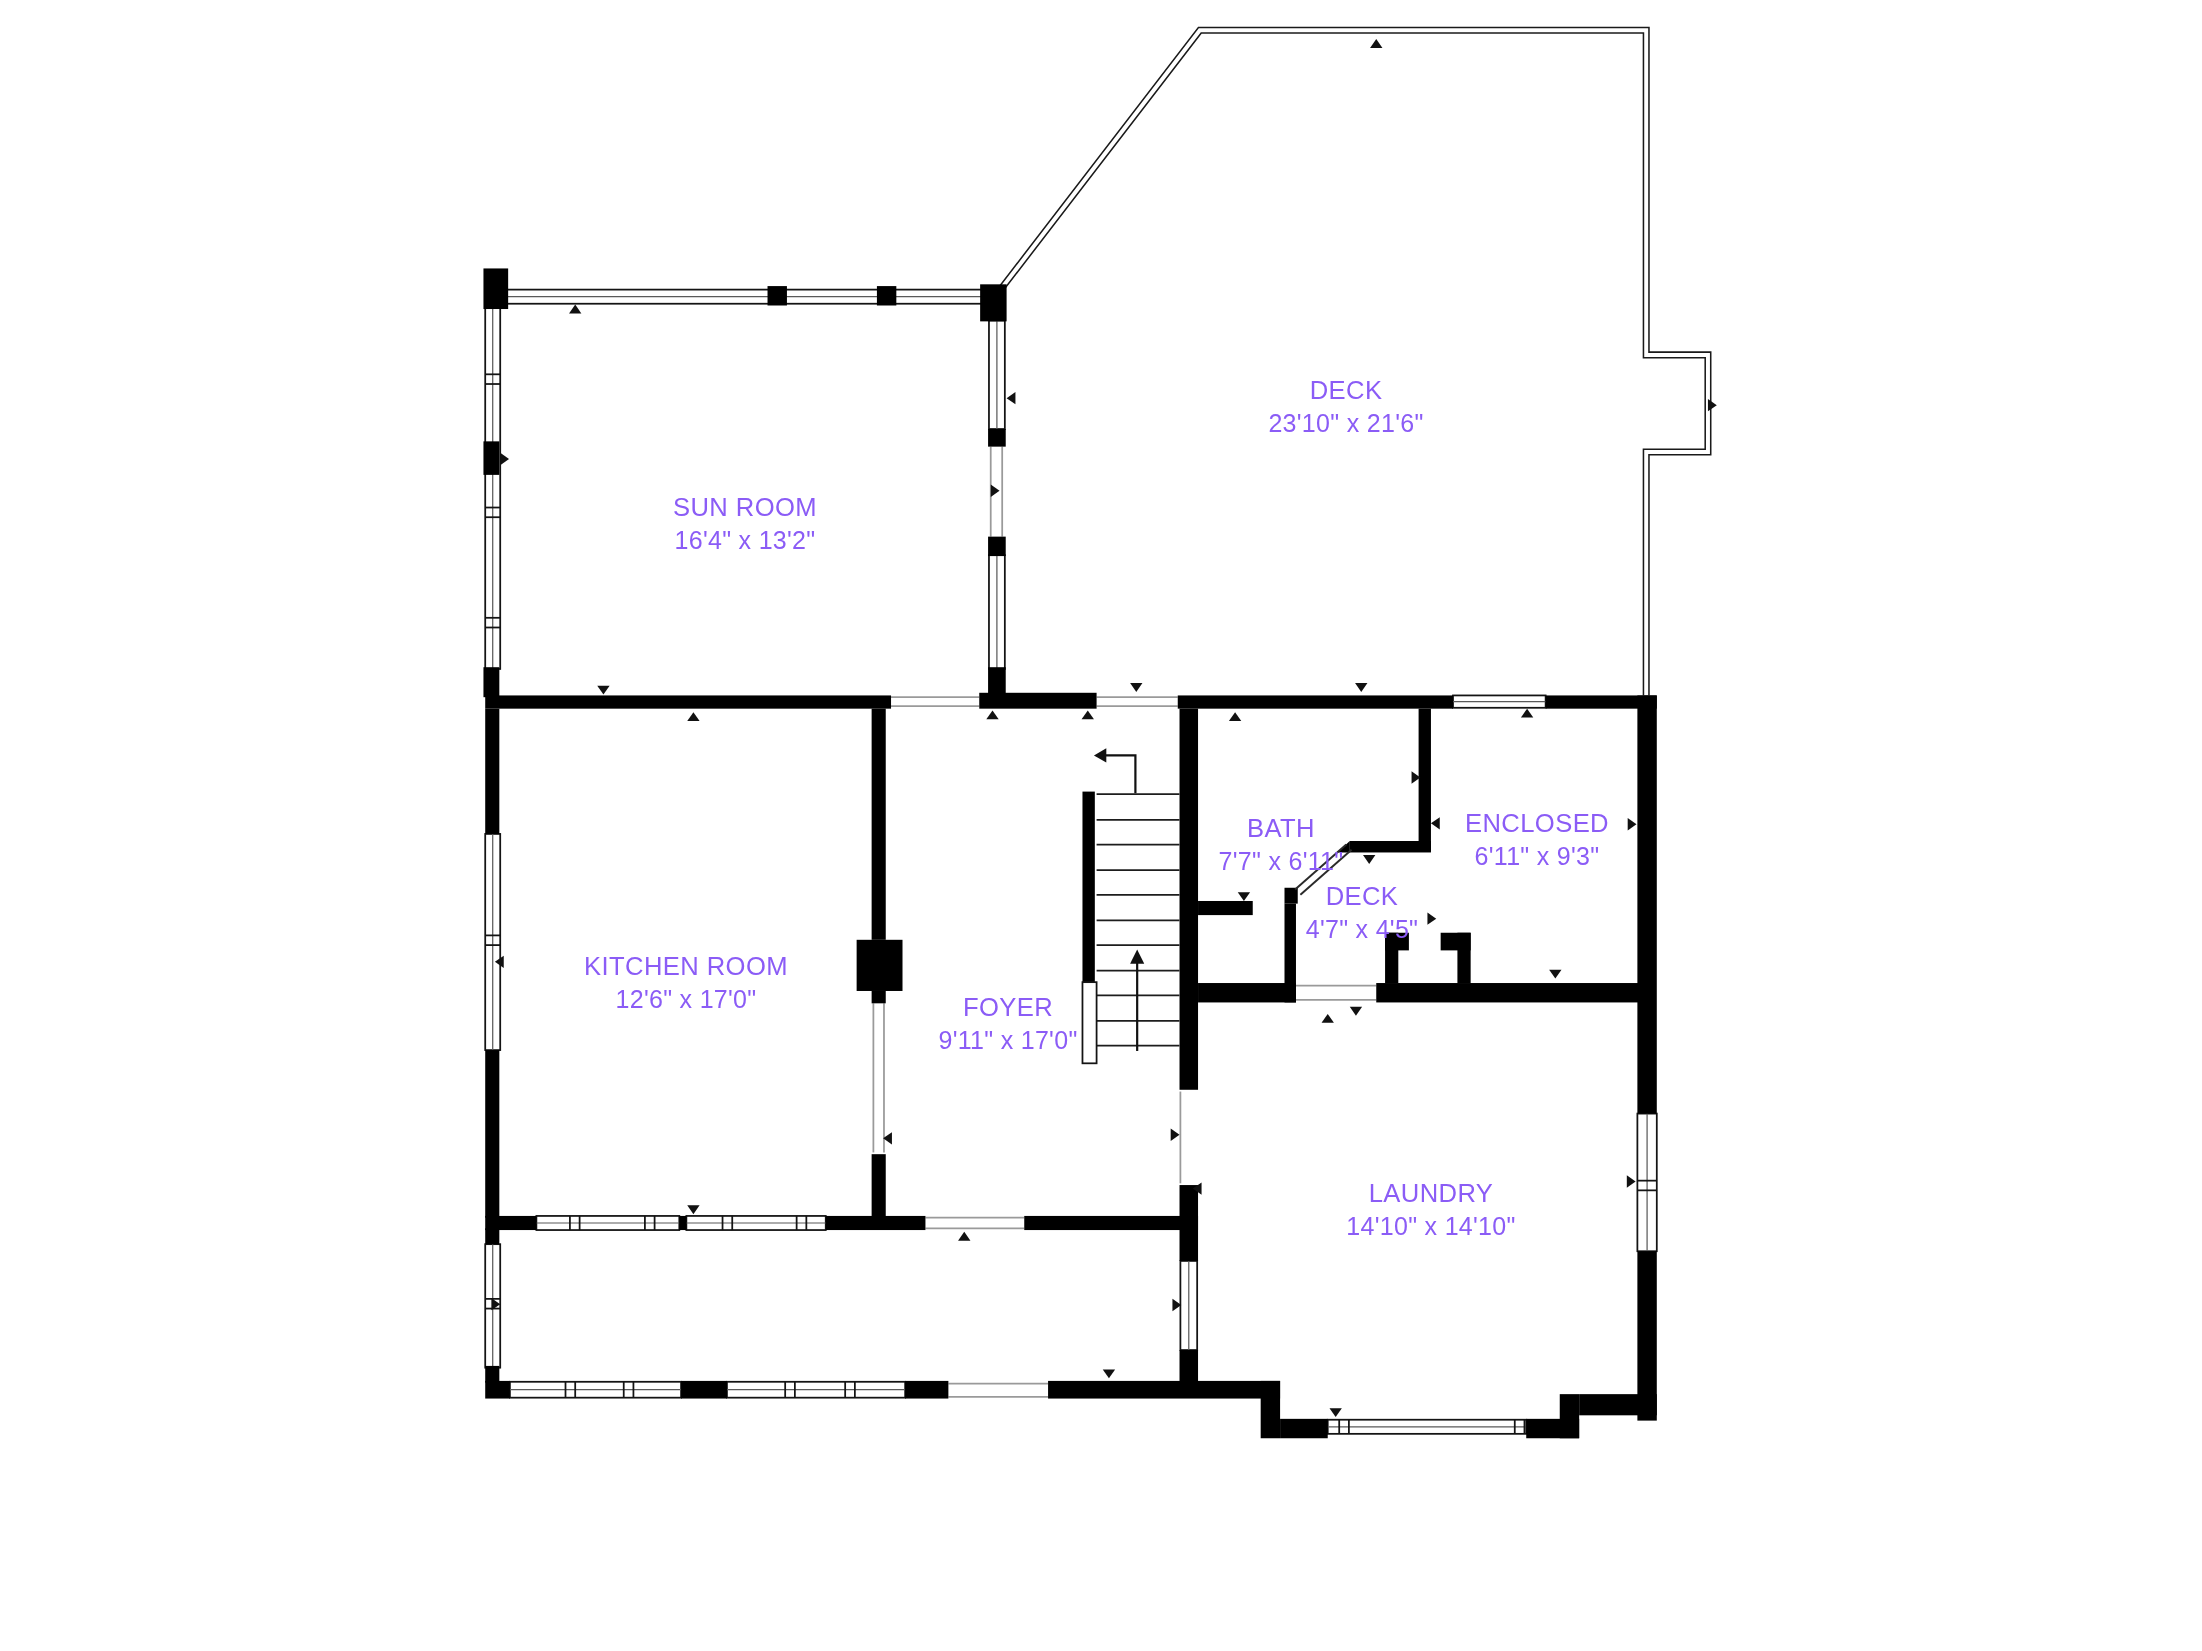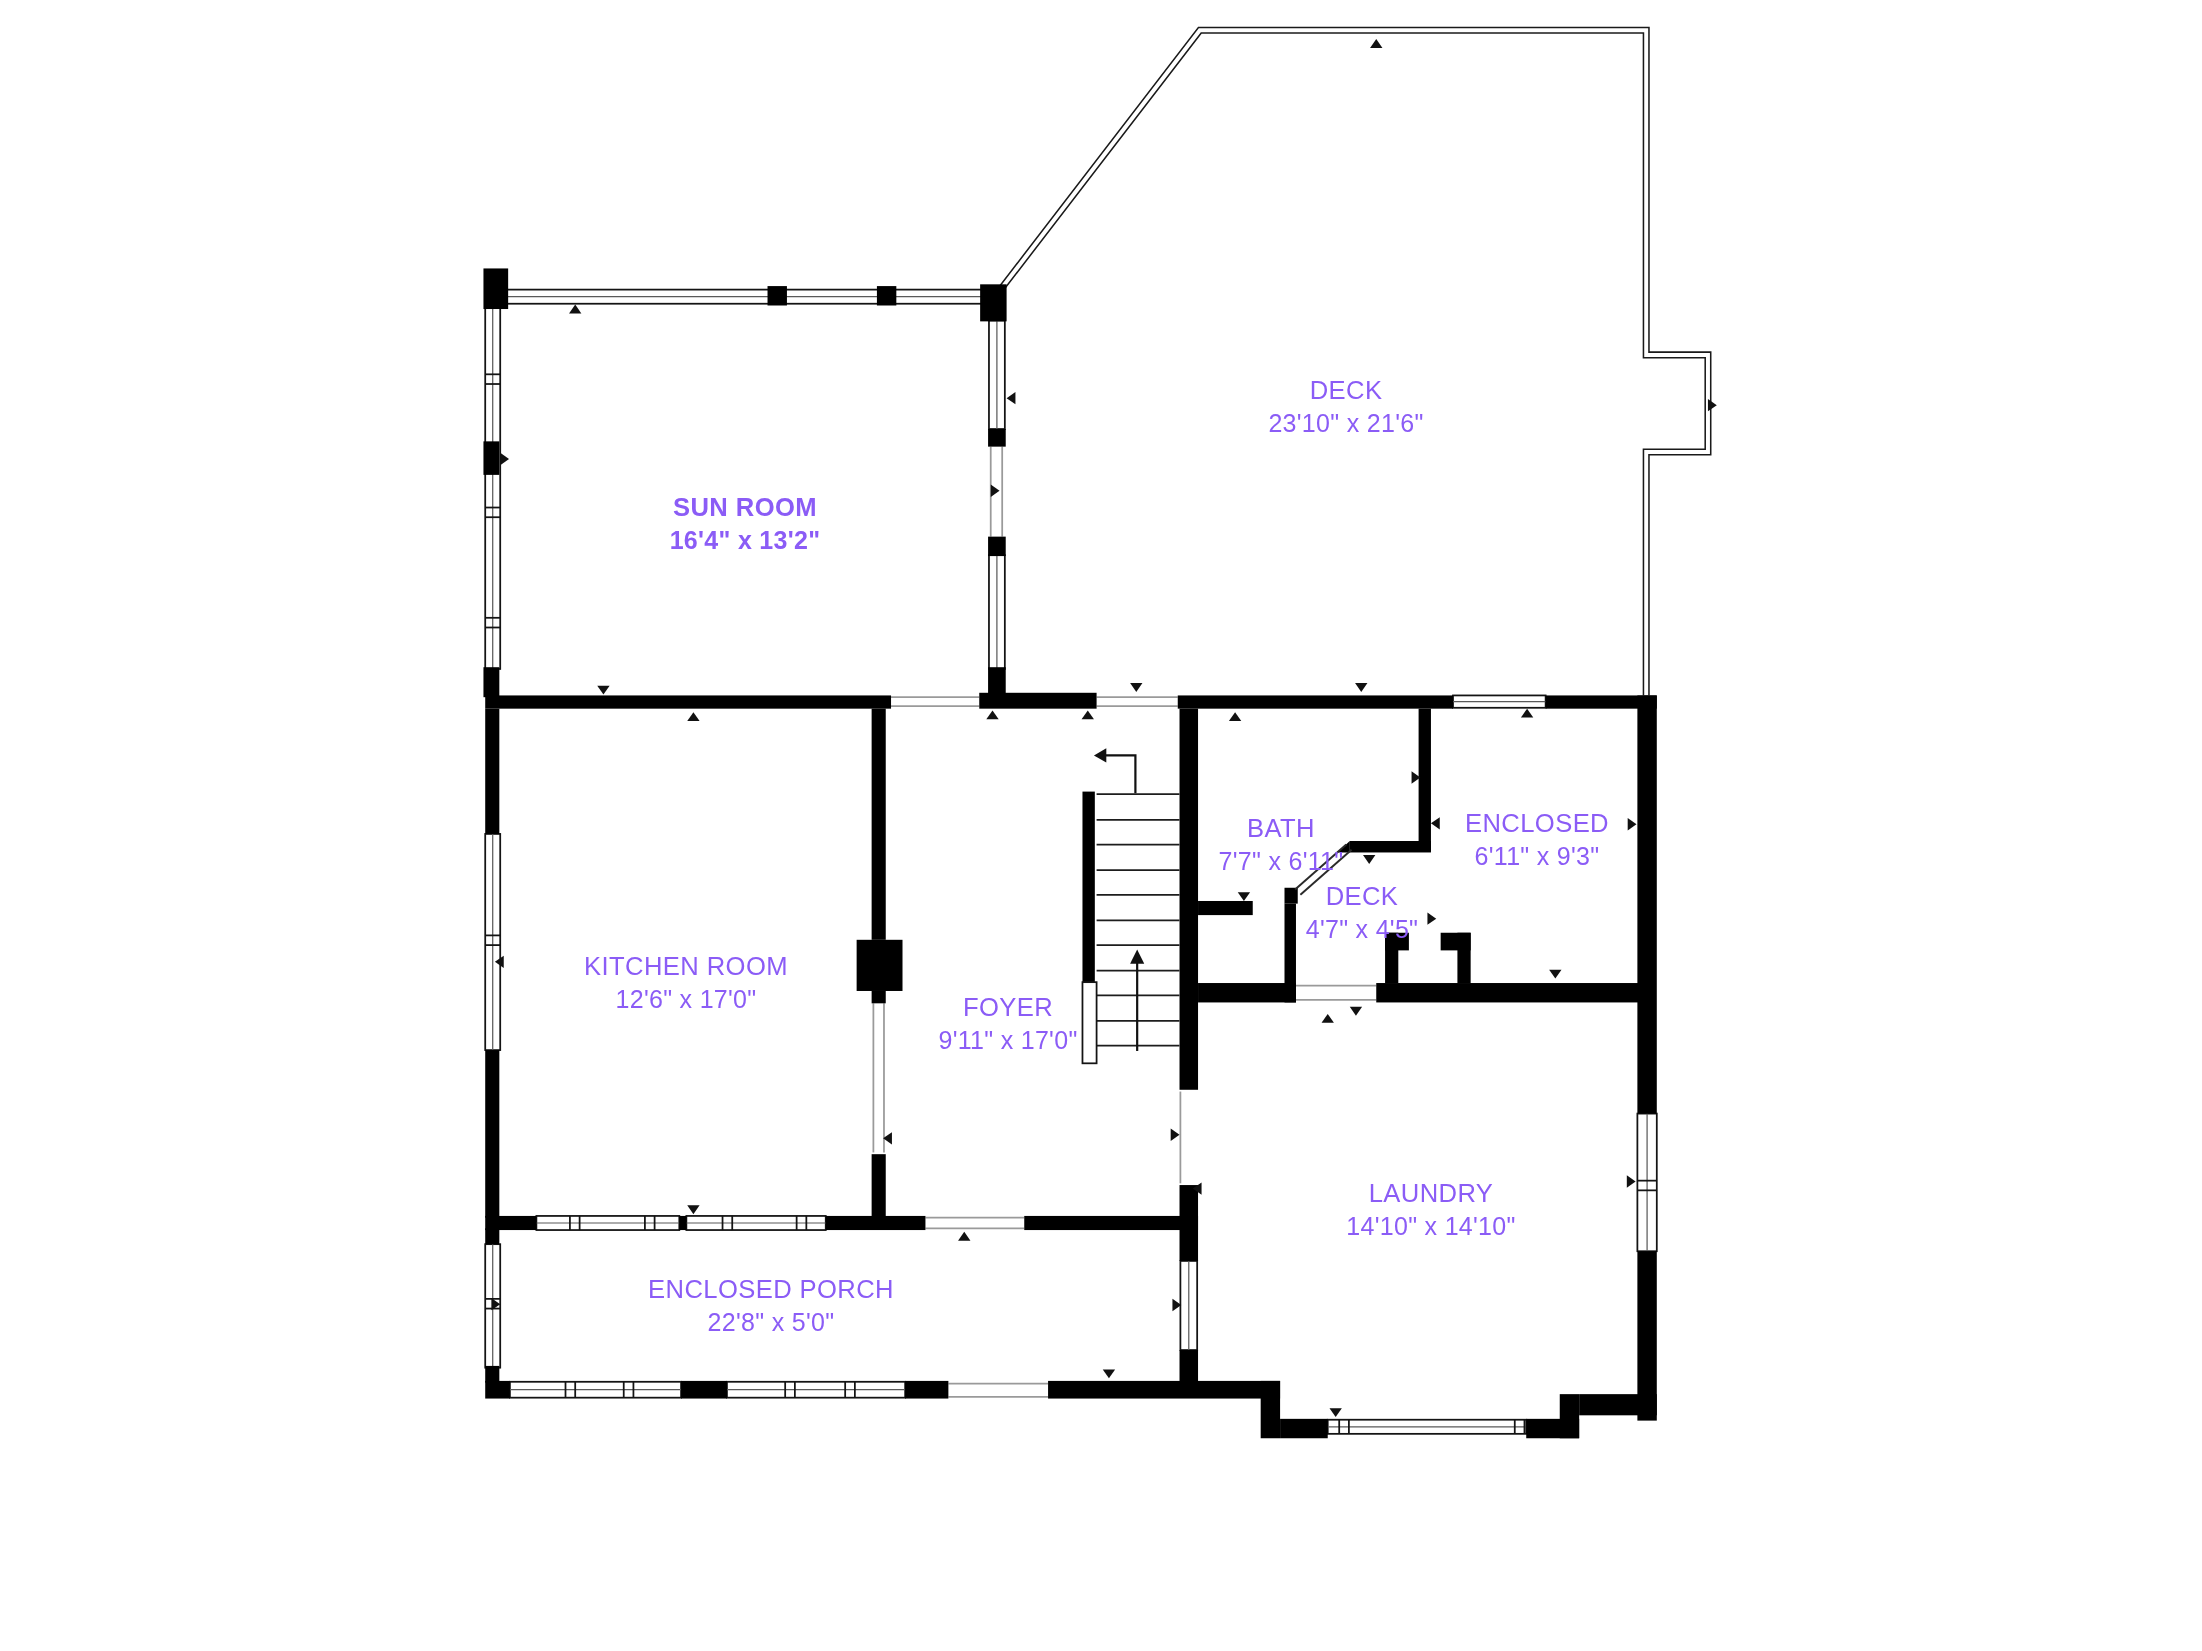--- a/index.html
+++ b/index.html
@@ -203,21 +203,21 @@
       <polygon points="779,1366 793,1366 786,1376" fill="#111111"></polygon>
       <polygon points="677,777 691,777 684,787" fill="#111111"></polygon>
       <polygon points="779,817 793,817 786,807" fill="#111111"></polygon>
       <polygon points="1553,54 1567,54 1560,44" fill="#111111"></polygon>
       <polygon points="1936,452 1936,466 1946,459" fill="#111111"></polygon>
       <polygon points="645,355 659,355 652,345" fill="#111111"></polygon>
       <polygon points="1327,1279 1327,1293 1337,1286" fill="#111111"></polygon>
       <polygon points="1362,1340 1362,1354 1352,1347" fill="#111111"></polygon>
     </svg>
   <div id="labels">
-      <div class="room-label" style="left: 745px; top: 524px; font-weight: bold;">
+      <div class="room-label" style="left: 745px; top: 524px;">
         <div class="room-name">SUN ROOM</div>
         <div class="room-dims">16'4" x 13'2"</div>
       </div>
       <div class="room-label" style="left: 1346px; top: 407px;">
         <div class="room-name">DECK</div>
         <div class="room-dims">23'10" x 21'6"</div>
       </div>
       <div class="room-label" style="left: 686px; top: 983px;">
         <div class="room-name">KITCHEN ROOM</div>
         <div class="room-dims">12'6" x 17'0"</div>
@@ -234,20 +234,16 @@
         <div class="room-name">ENCLOSED</div>
         <div class="room-dims">6'11" x 9'3"</div>
       </div>
       <div class="room-label" style="left: 1362px; top: 913px;">
         <div class="room-name">DECK</div>
         <div class="room-dims">4'7" x 4'5"</div>
       </div>
       <div class="room-label" style="left: 1431px; top: 1210px;">
         <div class="room-name">LAUNDRY</div>
         <div class="room-dims">14'10" x 14'10"</div>
-      </div>
-      <div class="room-label" style="left: 771px; top: 1306px;">
-        <div class="room-name">ENCLOSED PORCH</div>
-        <div class="room-dims">22'8" x 5'0"</div>
       </div>
     </div>
 </div>
 
 
 </body></html>

